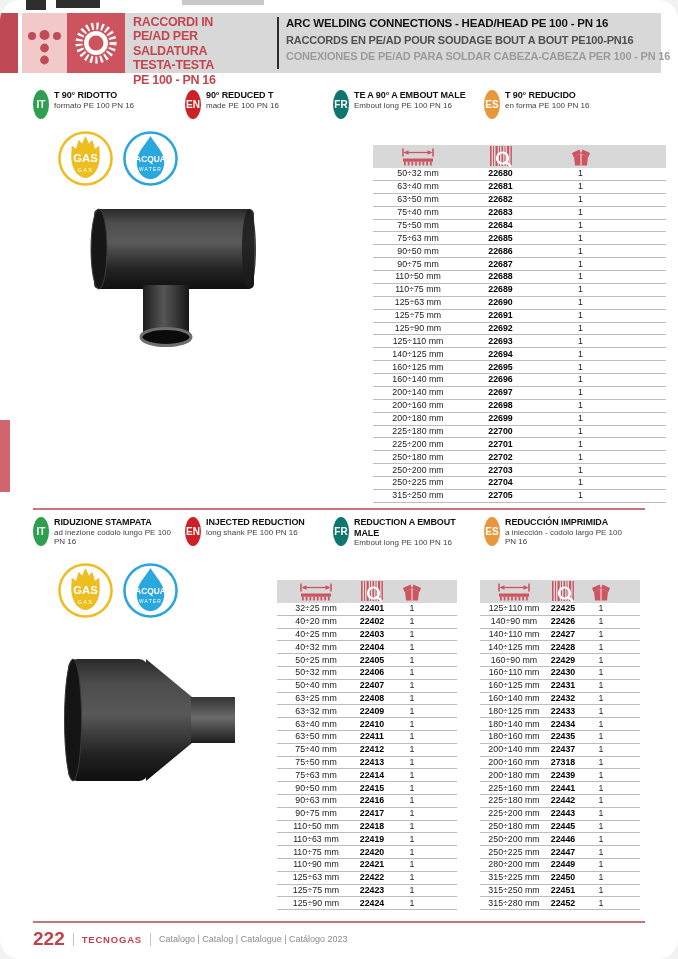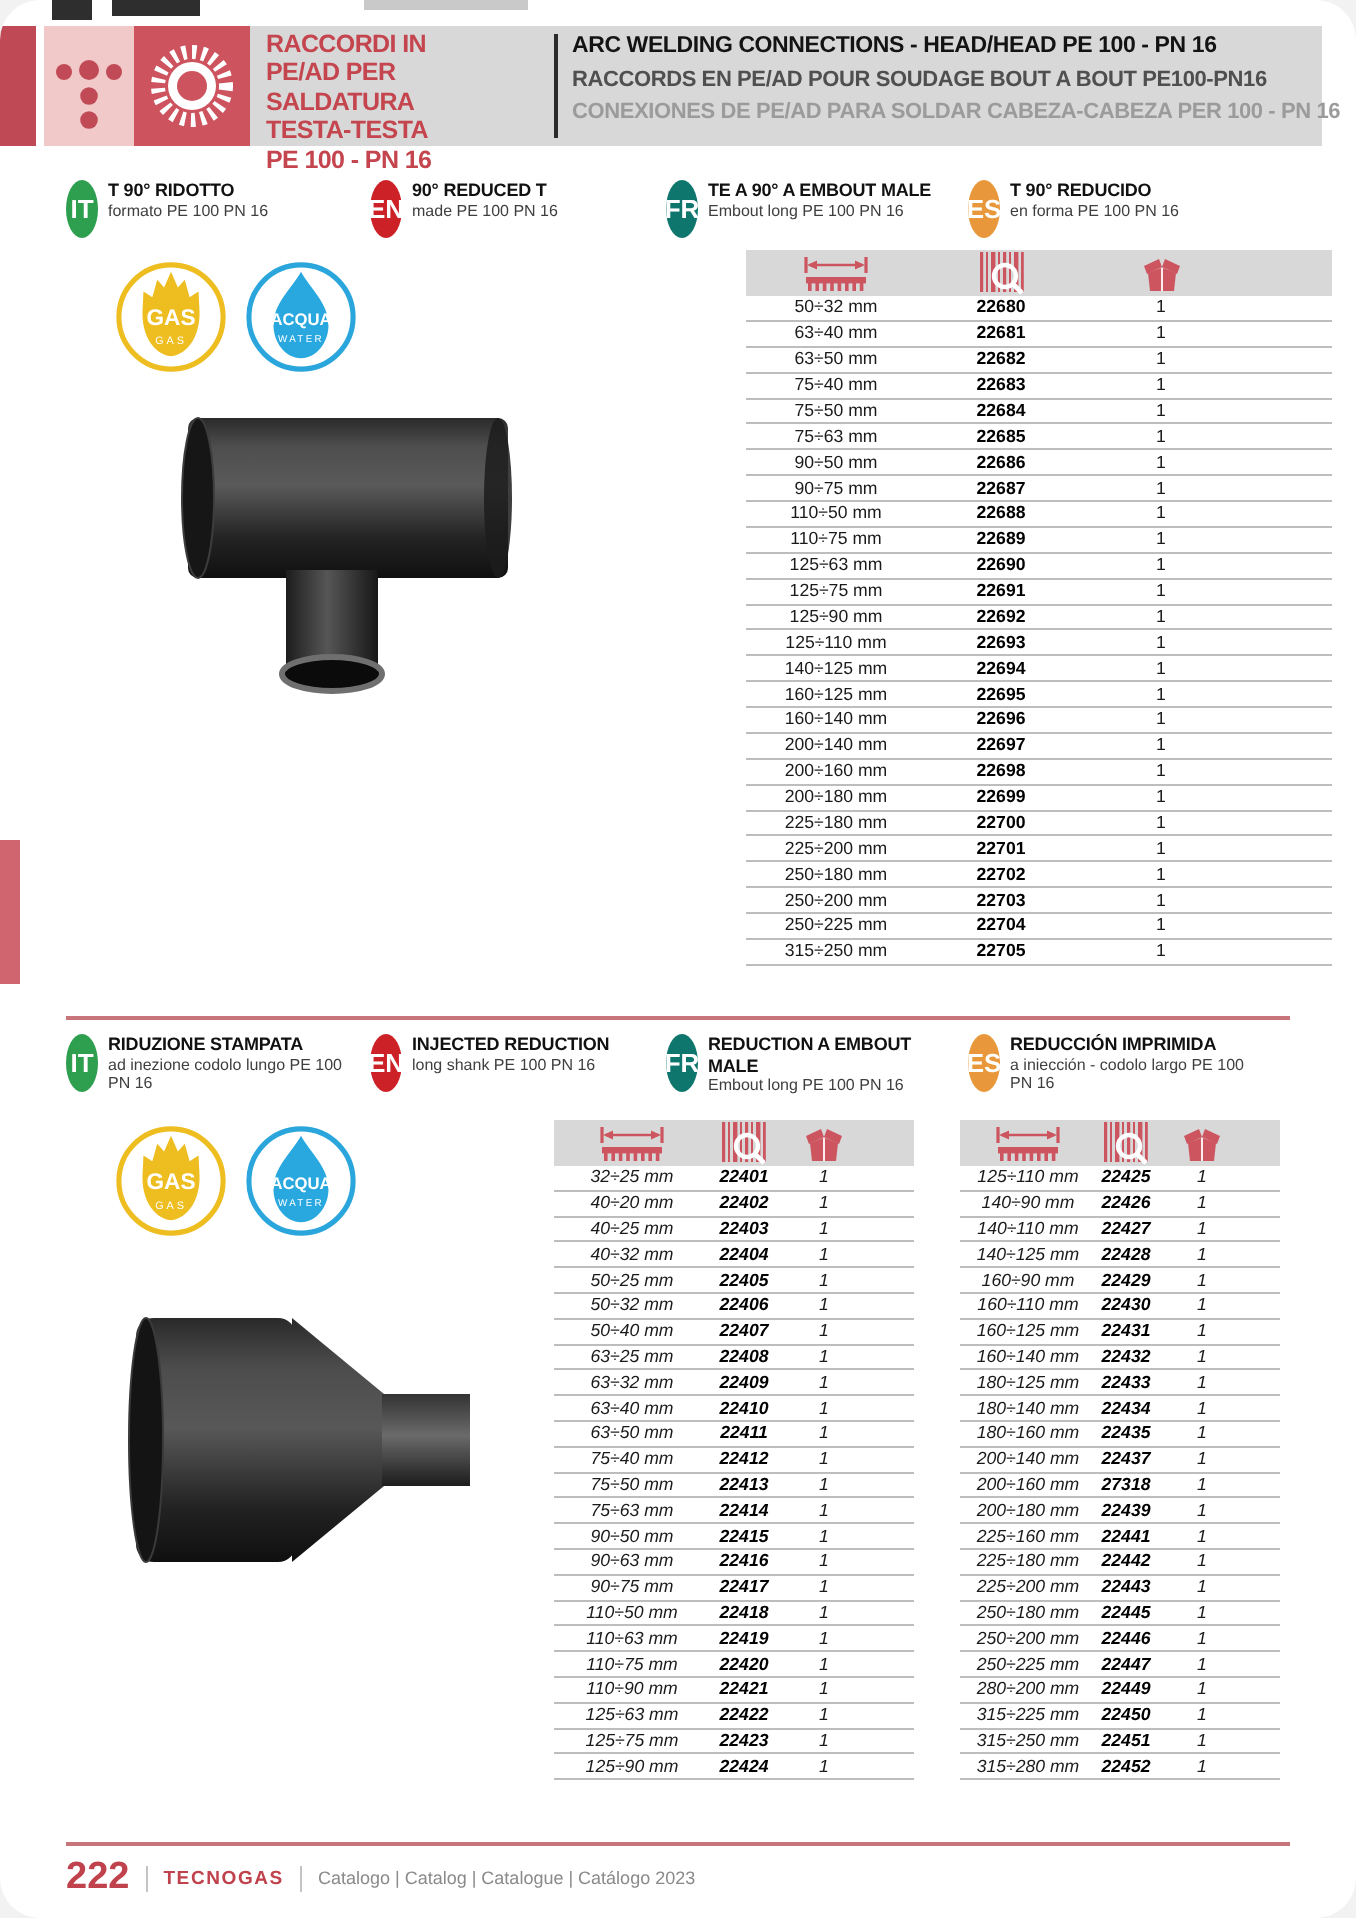--- a/index.html
+++ b/index.html
@@ -20,32 +20,32 @@
   .title-it{left:133px;top:15px;width:140px;color:#c4454e;font-weight:bold;
             font-size:12.5px;line-height:14.4px;letter-spacing:-0.3px;}
   .header-divider{left:277px;top:17px;width:2px;height:52px;background:#2b2b2b;}
   .h-en{left:286px;top:17px;font-size:11.5px;font-weight:bold;color:#131313;letter-spacing:-0.2px;}
   .h-fr{left:286px;top:34px;font-size:11px;font-weight:bold;color:#4f4f4f;letter-spacing:-0.2px;}
   .h-es{left:286px;top:50px;font-size:11px;font-weight:bold;color:#9b9b9b;letter-spacing:-0.2px;}
 
   
   .lang{display:flex;gap:5px;width:145px;}
   .lang .badge{flex:0 0 16px;width:16px;height:29px;border-radius:50%;color:#fff;
-               font-size:13px;font-weight:bold;display:flex;align-items:center;justify-content:center;}
+               font-size:10px;font-weight:bold;display:flex;align-items:center;justify-content:center;}
   .b-it{background:#2e9e4f}.b-en{background:#cc2127}.b-fr{background:#0f766e}.b-es{background:#e8973a}
   .lang .ttl{font-size:9px;font-weight:bold;color:#111;line-height:10.5px;letter-spacing:-0.1px;}
   .lang .sub{font-size:8px;color:#3f3f3f;line-height:9.5px;max-width:118px;}
 
   
-  .table{position:absolute;}
+  .table{position:absolute;margin-top:20px;}
   .thead{display:flex;height:23px;background:#d8d8d8;align-items:center;}
   .thead .hc{display:flex;align-items:center;justify-content:center;}
   .trow{display:flex;align-items:center;border-bottom:1px solid #bdbdbd;box-sizing:border-box;}
   .t1 .trow{height:12.88px;}
-  .t2 .trow{height:12.8px;font-style:italic;}
+  .t2 .trow{height:12.8px;}
   .tcell{text-align:center;font-size:8.8px;color:#1a1a1a;line-height:11px;}
   .tcell.c1{font-weight:bold;color:#000;}
   .t1{left:373px;top:125px;width:293px;}
   .t1 .c0{width:90px}.t1 .c1{width:75px}.t1 .c2{width:85px}
   .t2a{left:277px;top:560px;width:180px;}
   .t2a .c0{width:78px}.t2a .c1{width:34px}.t2a .c2{width:46px}
   .t2b{left:480px;top:560px;width:160px;}
   .t2b .c0{width:68px}.t2b .c1{width:30px}.t2b .c2{width:46px}
 
   

